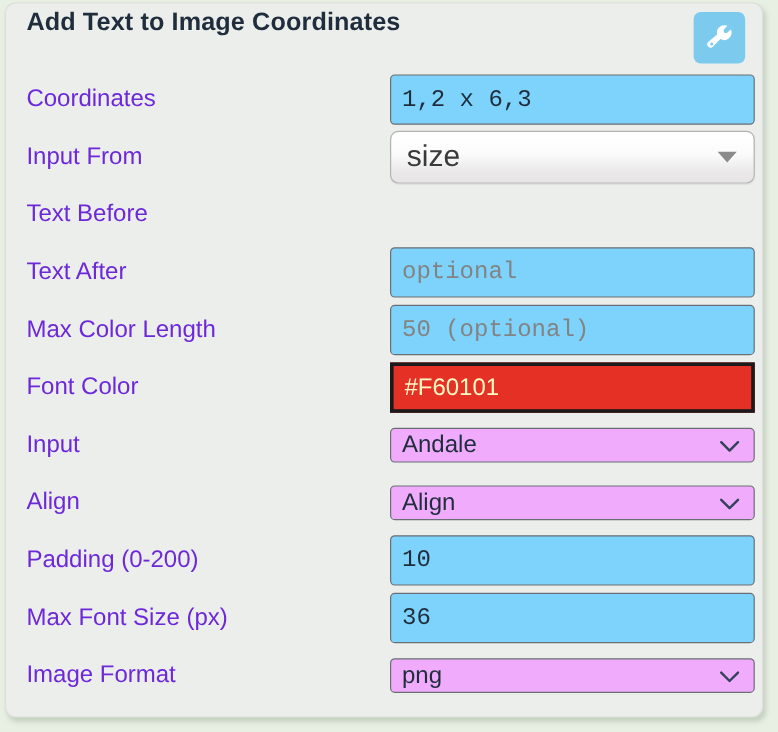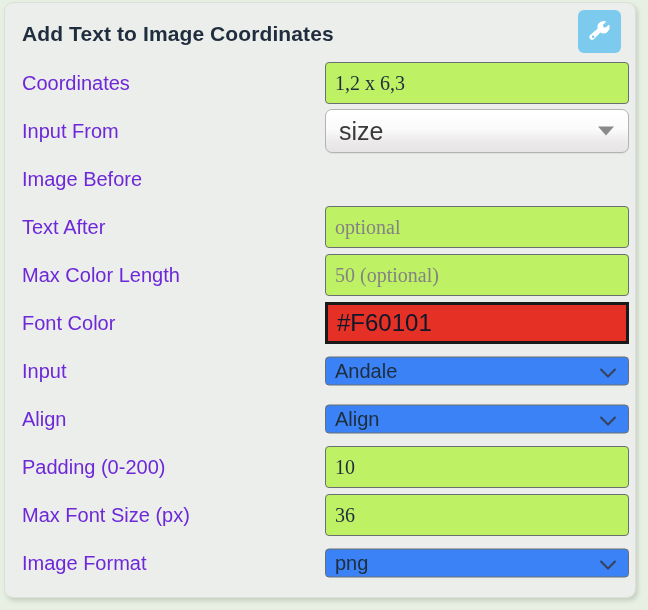--- a/index.html
+++ b/index.html
@@ -28,21 +28,21 @@
   }
 
   
   .panel-header {
     position: relative;
     height: 56px;
   }
   .panel-title {
     position: absolute;
     left: 17px;
-    top: 19px;
+    top: 4px;
     font-size: 21px;
     font-weight: bold;
     color: #1f2d3d;
     letter-spacing: 0.1px;
     white-space: nowrap;
   }
   .tool-button {
     position: absolute;
     right: 14px;
     top: 7px;
@@ -86,52 +86,52 @@
     top: 50%;
     transform: translateY(-50%);
   }
 
   
   .text-input {
     box-sizing: border-box;
     width: 100%;
     height: 42px;
     padding: 0 9px;
-    font-family: Liberation Serif, serif;
+    font-family: Liberation Mono, monospace;
     font-size: 20px;
     color: #1f2d3d;
-    background: #bef264;
+    background: #7dd3fc;
     border: 1px solid #6a6f73;
     border-radius: 4px;
     outline: none;
   }
   .text-input::placeholder { color: #838383; opacity: 1; }
 
   
   .color-input {
     box-sizing: border-box;
     width: 100%;
     height: 42px;
     padding: 0 9px;
     font-family: "Liberation Sans", sans-serif;
-    font-size: 24px;
-    color: #0f172a;
+    font-size: 20px;
+    color: #fef9c3;
     background: #e53125;
     border: 3px solid #1a1a1a;
     border-radius: 0;
     outline: none;
   }
 
   
   .select-box {
     box-sizing: border-box;
     position: relative;
     width: 100%;
     height: 29px;
-    background: #3b82f6;
+    background: #f0abfc;
     border: 1px solid #6a6f73;
     border-radius: 4px;
     cursor: pointer;
   }
   .select-box .select-value {
     position: absolute;
     left: 9px;
     top: 50%;
     transform: translateY(-50%);
     font-size: 20px;
@@ -209,21 +209,21 @@
       <div class="row-label">Input From</div>
       <div class="field-wrap">
         <div class="select-native">
           <span class="select-value">size</span>
           <span class="triangle-down-icon"></span>
         </div>
       </div>
     </div>
 
     <div class="row">
-      <div class="row-label">Image Before</div>
+      <div class="row-label">Text Before</div>
     </div>
 
     <div class="row">
       <div class="row-label">Text After</div>
       <div class="field-wrap">
         <input class="text-input" type="text" placeholder="optional" style="">
       </div>
     </div>
 
     <div class="row">

